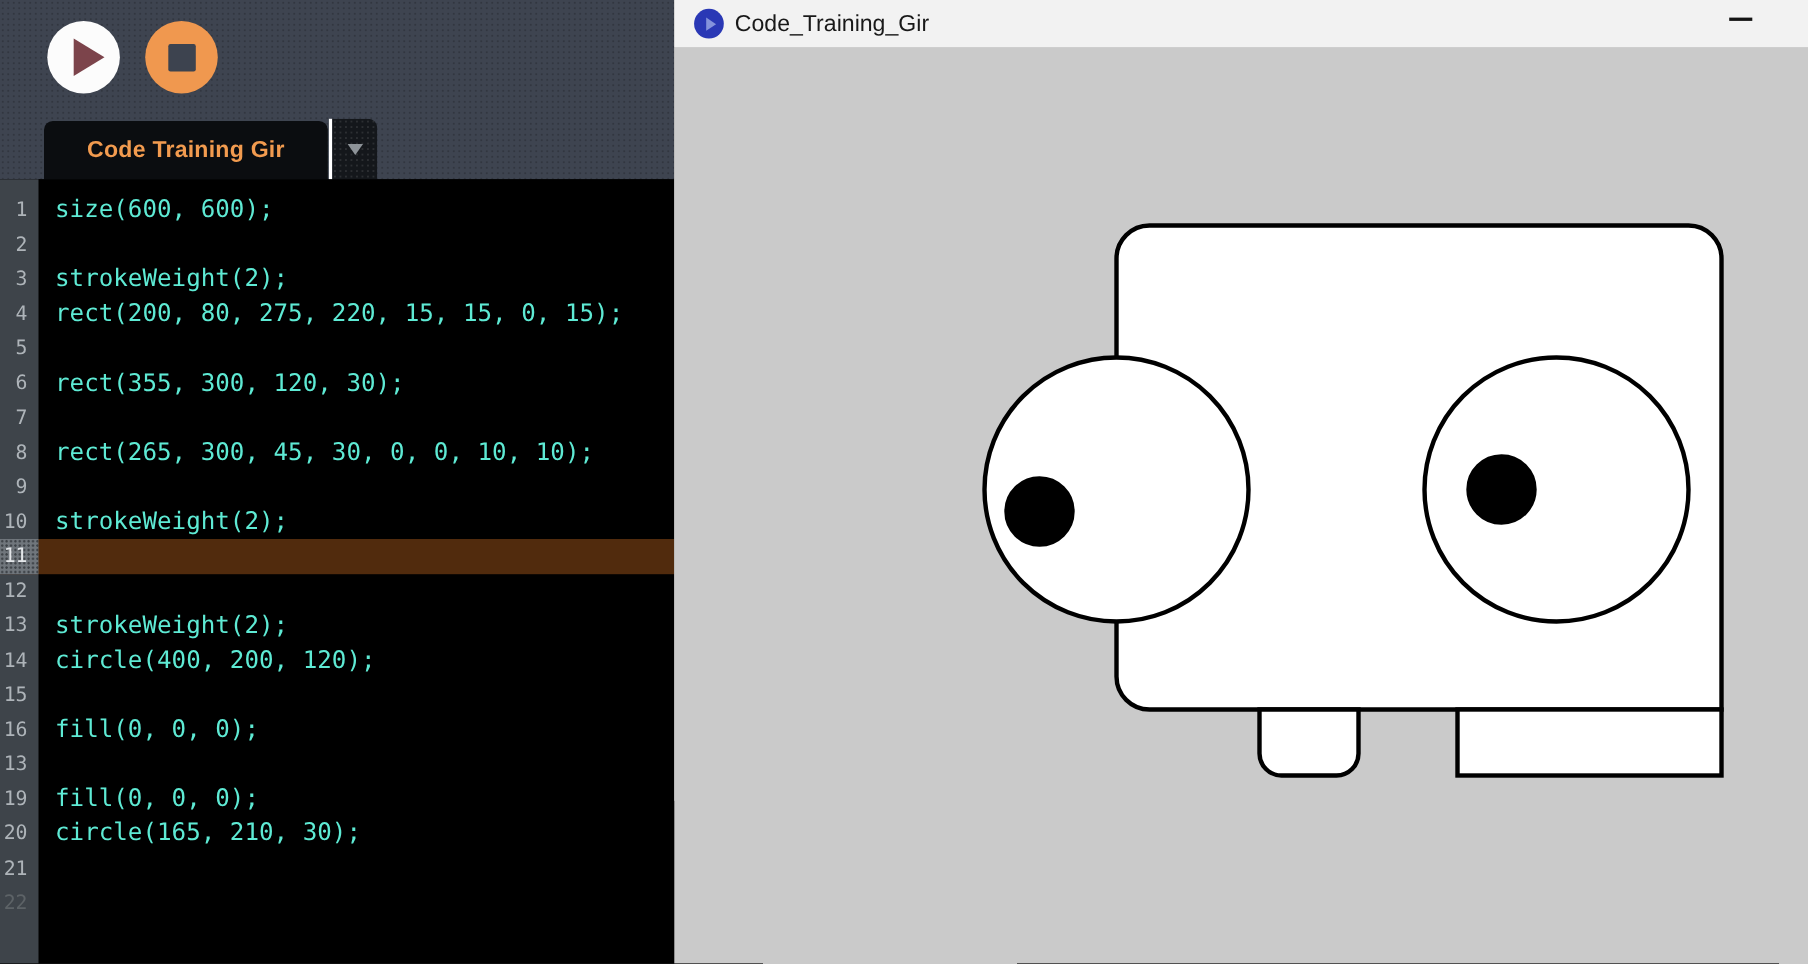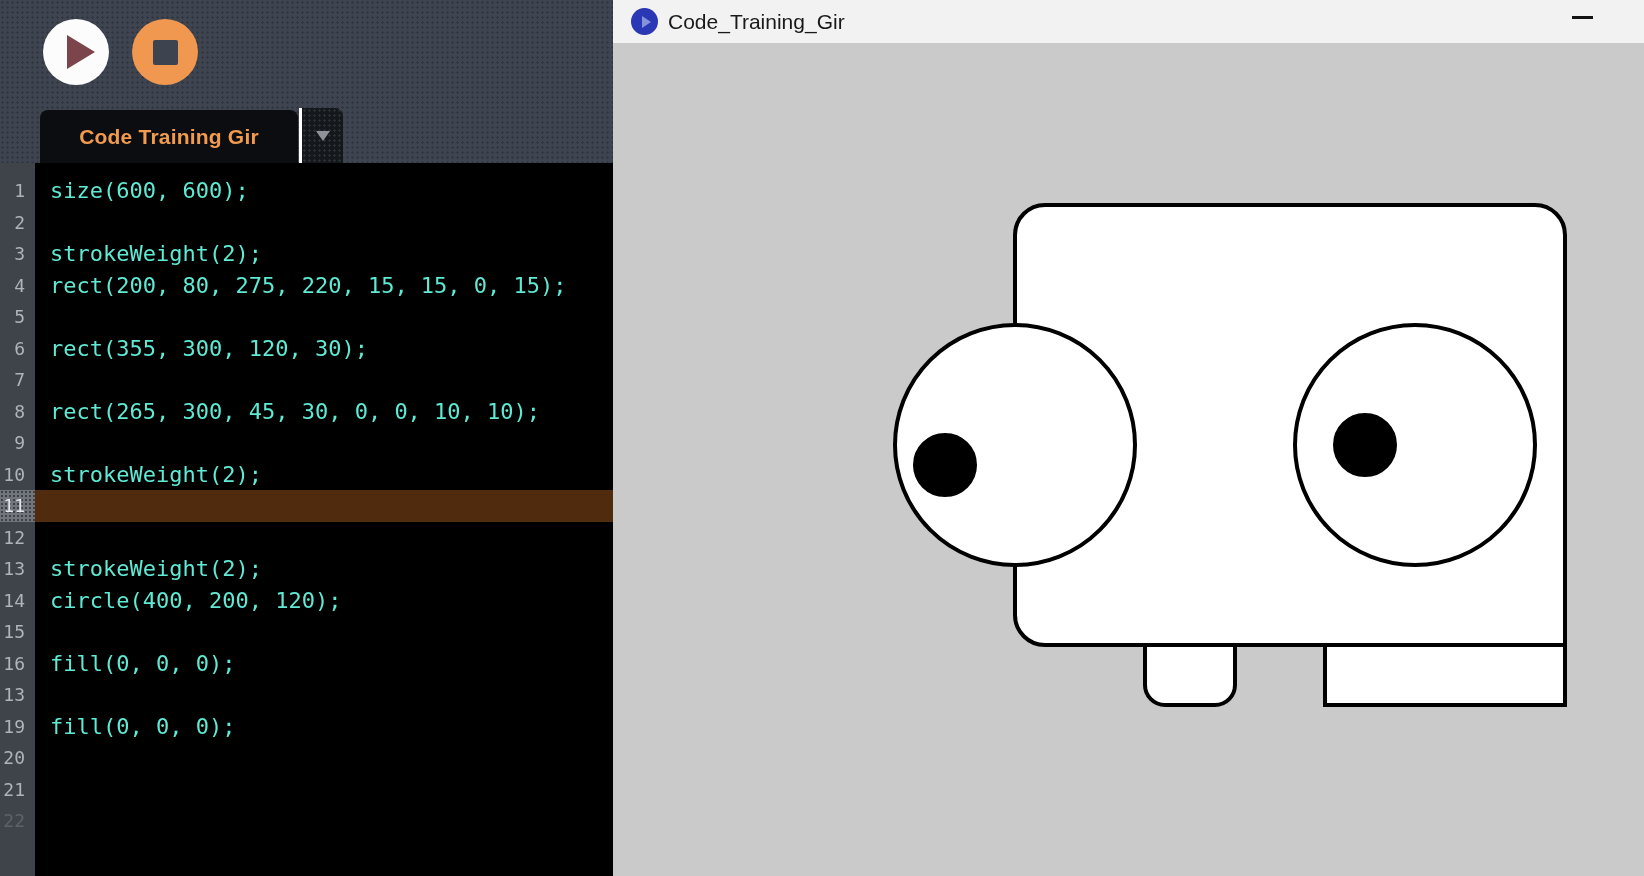--- a/index.html
+++ b/index.html
@@ -94,21 +94,21 @@
           <div class="crow"><span class="ln">9</span><span class="src"></span></div>
           <div class="crow"><span class="ln">10</span><span class="src"><span class="fn">strokeWeight</span><span class="pl">(2);</span></span></div>
           <div class="crow cur"><span class="ln">11</span></div>
           <div class="crow"><span class="ln">12</span><span class="src"></span></div>
           <div class="crow"><span class="ln">13</span><span class="src"><span class="fn">strokeWeight</span><span class="pl">(2);</span></span></div>
           <div class="crow"><span class="ln">14</span><span class="src"><span class="fn">circle</span><span class="pl">(400, 200, 120);</span></span></div>
           <div class="crow"><span class="ln">15</span><span class="src"></span></div>
           <div class="crow"><span class="ln">16</span><span class="src"><span class="fn">fill</span><span class="pl">(0, 0, 0);</span></span></div>
           <div class="crow"><span class="ln">13</span></div>
           <div class="crow"><span class="ln">19</span><span class="src"><span class="fn">fill</span><span class="pl">(0, 0, 0);</span></span></div>
-          <div class="crow"><span class="ln">20</span></div>
+          <div class="crow"><span class="ln">20</span><span class="src"><span class="fn">circle</span><span class="pl">(165, 210, 30);</span></span></div>
           <div class="crow"><span class="ln">21</span><span class="src"></span></div>
           <div class="crow"><span class="ln dim">22</span><span class="src"></span></div>
         </div>
     </div>
   </div>
 
   <div class="window">
     <div class="titlebar">
       <span class="app-icon">
         <span class="app-icon-tri"></span>

